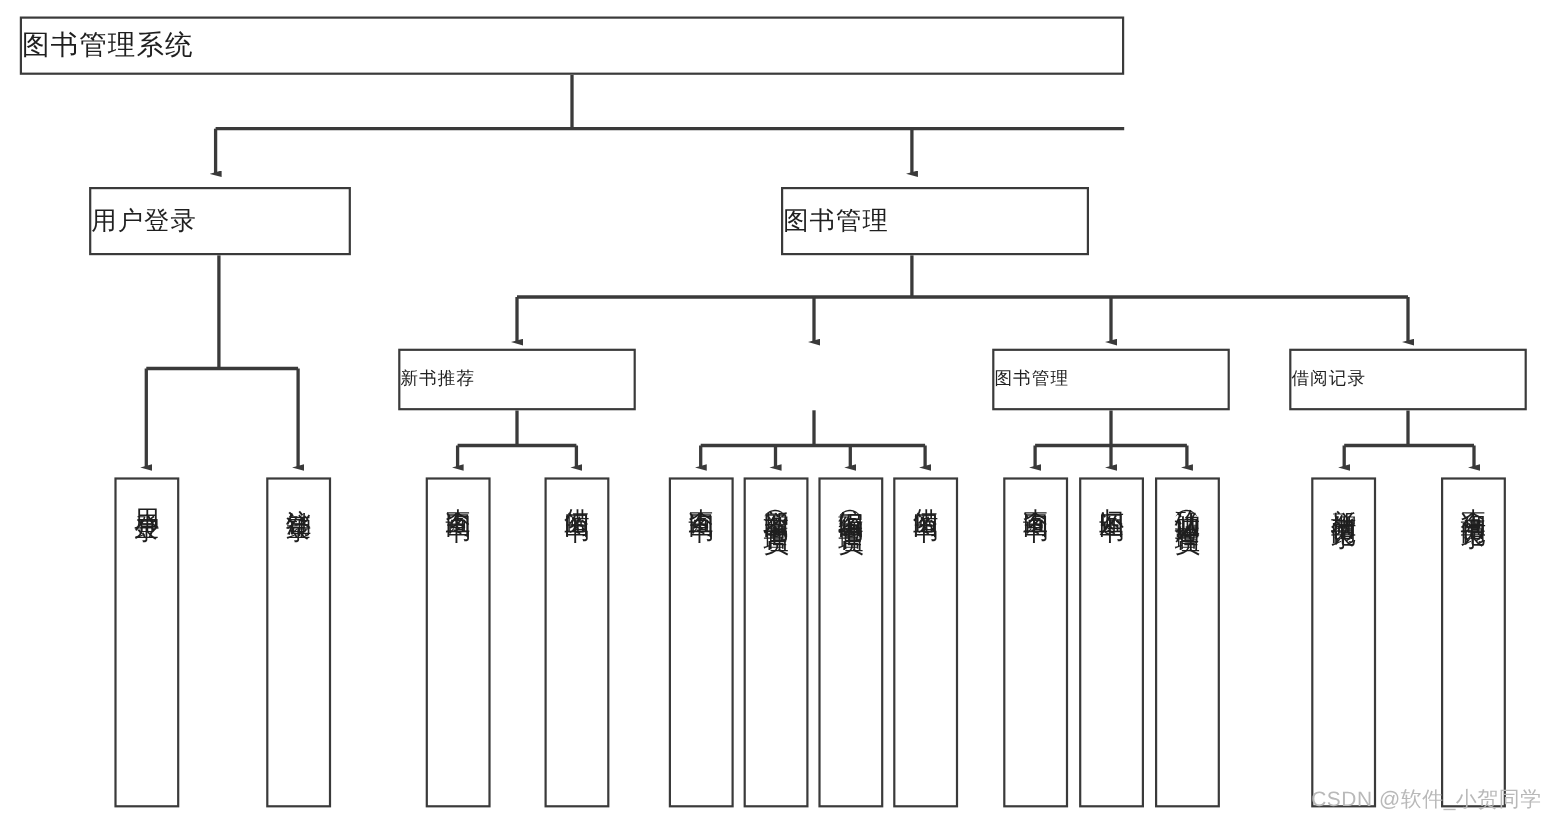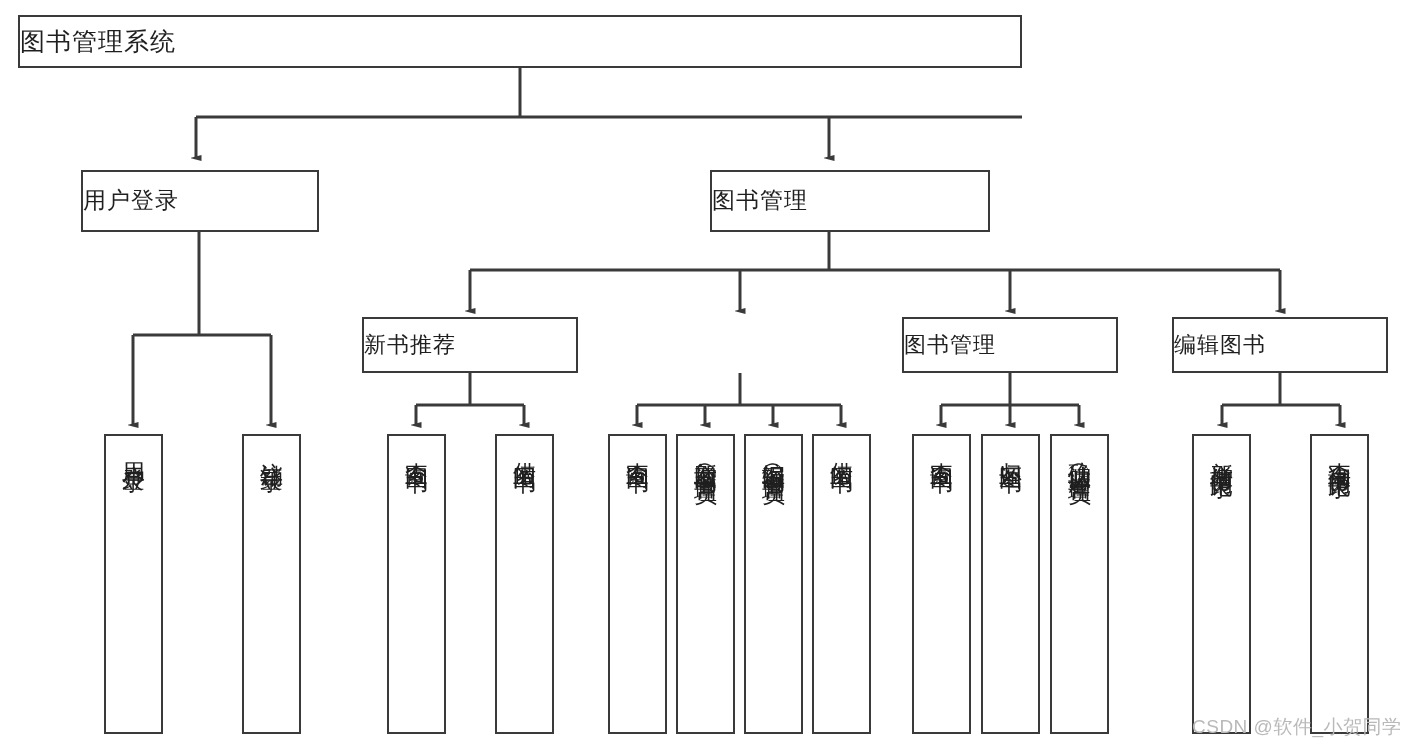--- a/index.html
+++ b/index.html
@@ -37,21 +37,21 @@
     text-align: center;
     color: #1f1f1f;
     z-index: 3;
   }
   .node-label {
     display: block;
     line-height: 1.18;
   }
   .node.root  .node-label { font-size: 25px; letter-spacing: 1px; }
   .node.lvl2  .node-label { font-size: 23px; letter-spacing: 1px; }
-  .node.lvl3  .node-label { font-size: 22px; letter-spacing: 1px; }
+  .node.lvl3  .node-label { font-size: 16px; letter-spacing: 1px; }
 
   .node.leaf {
     align-items: flex-start;
     justify-content: center;
     padding-top: 8px;
   }
   .node.leaf .node-label {
     writing-mode: vertical-rl;
     text-orientation: upright;
     font-size: 23px;
@@ -134,21 +134,21 @@
     <span class="node-label">图书管理</span>
   </div>
 
   <div class="node lvl3" style="left:362px; top:317px; width:216px; height:56px;">
     <span class="node-label">新书推荐</span>
   </div>
   <div class="node lvl3" style="left:902px; top:317px; width:216px; height:56px;">
     <span class="node-label">图书管理</span>
   </div>
   <div class="node lvl3" style="left:1172px; top:317px; width:216px; height:56px;">
-    <span class="node-label">编辑图书</span>
+    <span class="node-label">借阅记录</span>
   </div>
 
   <div class="node leaf" style="left:104px; top:434px; width:59px; height:300px;">
     <span class="node-label">用户登录</span>
   </div>
   <div class="node leaf" style="left:242px; top:434px; width:59px; height:300px;">
     <span class="node-label">注销登录</span>
   </div>
 
   <div class="node leaf" style="left:387px; top:434px; width:59px; height:300px;">

